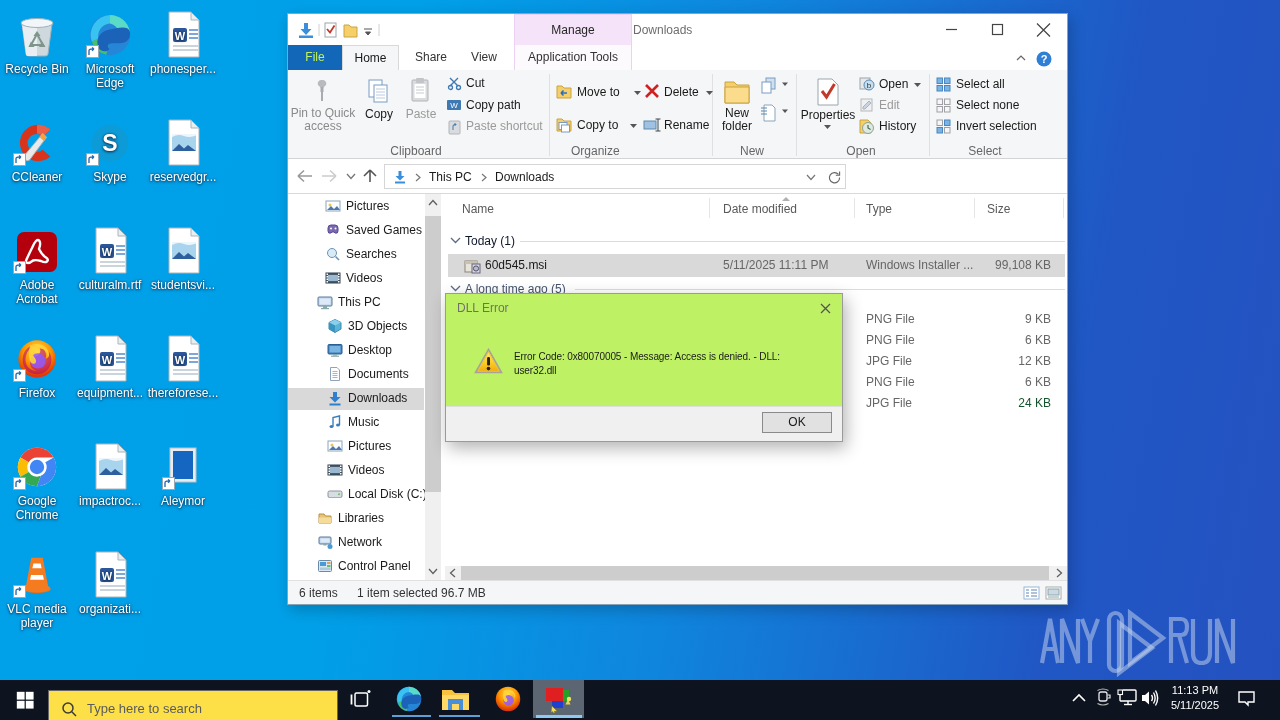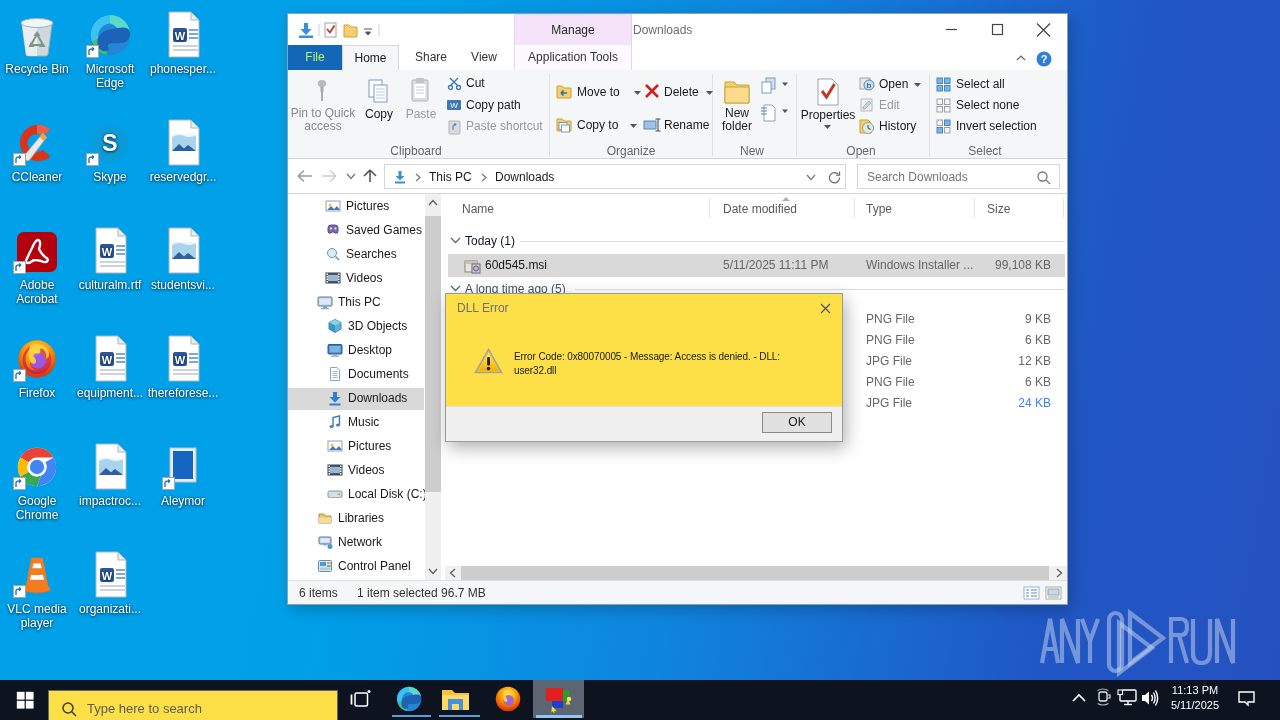--- a/index.html
+++ b/index.html
@@ -343,21 +343,21 @@
  <svg class="abs" style="left:417px;top:19px" width="10" height="8">
         <path d="M1 2 L4.5 6 L8 2 Z" fill="#555"></path>
       </svg>
  <svg class="abs" style="left:355px;top:48px" width="18" height="14" viewBox="0 0 18 14">
         <rect x="1" y="3" width="12" height="8" fill="#9fc2e2" stroke="#5f87ae"></rect>
         <line x1="15" y1="1" x2="15" y2="13" stroke="#444"></line>
         <line x1="12.5" y1="1" x2="17.5" y2="1" stroke="#444"></line>
         <line x1="12.5" y1="13" x2="17.5" y2="13" stroke="#444"></line>
       </svg>
  <div class="abs" style="left:376px;top:48px;color:#1a1a1a">Rename</div>
- <div class="abs" style="left:283px;top:74px;width:120px;text-align:center;color:#666">Organize</div>
+ <div class="abs" style="left:283px;top:74px;width:120px;text-align:left;color:#666">Organize</div>
 
  <svg class="abs" style="left:434px;top:8px" width="30" height="28" viewBox="0 0 30 28">
         <path d="M3 4 L12 4 L15 7 L27 7 L27 25 L3 25Z" fill="#f6ce6a" stroke="#c8a43e"></path>
         <path d="M3 9 L27 9 L27 25 L3 25Z" fill="#fadc8c" stroke="#c8a43e"></path>
       </svg>
  <div class="abs" style="left:419px;top:37px;width:60px;text-align:center;color:#1a1a1a;line-height:13px">New<br>folder</div>
  <svg class="abs" style="left:471px;top:6px" width="20" height="20" viewBox="0 0 20 20">
         <rect x="7" y="2" width="9" height="11" fill="#cfe0ef" stroke="#7a9cc4"></rect>
         <rect x="3" y="6" width="9" height="11" fill="#fff" stroke="#7a9cc4"></rect>
       </svg>
@@ -452,27 +452,20 @@
   <svg class="abs" style="left:95px;top:8px" width="8" height="10">
           <path d="M2 1 L6 4.5 L2 8" stroke="#777" fill="none" stroke-width="1.2"></path>
         </svg>
   <div class="abs" style="left:110px;top:5px;color:#1a1a1a">Downloads</div>
   <svg class="abs" style="left:420px;top:9px" width="12" height="8">
           <path d="M2 1 L6 5.5 L10 1" stroke="#777" fill="none" stroke-width="1.2"></path>
         </svg>
   <svg class="abs" style="left:441px;top:4px" width="17" height="17" viewBox="0 0 18 18">
           <path d="M13.2 5.8 A5.4 5.4 0 1 0 14.4 9" fill="none" stroke="#666" stroke-width="1.2"></path>
           <path d="M14.4 2.6 L14.4 6.6 L10.4 6.6" fill="none" stroke="#666" stroke-width="1.2"></path>
-        </svg>
- </div>
- <div class="abs" style="left:569px;top:5px;width:203px;height:25px;border:1px solid #d6d6d6;background:#fff">
-  <div class="abs" style="left:9px;top:5px;color:#777">Search Downloads</div>
-  <svg class="abs" style="left:178px;top:5px" width="16" height="16" viewBox="0 0 16 16">
-          <circle cx="6.5" cy="6.5" r="4.5" fill="none" stroke="#777" stroke-width="1.3"></circle>
-          <line x1="10" y1="10" x2="14" y2="14" stroke="#777" stroke-width="1.3"></line>
         </svg>
  </div>
 </div>
 
 <div class="abs" style="left:0;top:180px;width:156px;height:386px;background:#fff"></div>
 <div class="abs" style="left:0;top:374px;width:136px;height:22px;background:#d9d9d9"></div>
 <div id="nav" class="abs" style="left:0;top:180px;width:156px;height:386px">
 <svg class="abs" style="left:37px;top:4px" width="16" height="16" viewBox="0 0 16 16">
         <rect x="1" y="3" width="14" height="10" fill="#fff" stroke="#8aa5bd"></rect>
         <circle cx="5" cy="7" r="1.5" fill="#e8c84a"></circle>
@@ -639,21 +632,21 @@
  <div class="abs" style="left:131px;top:95px;width:490px;height:1px;background:#dcdcdc"></div>
  <div class="abs" style="left:422px;top:118px;color:#666">PNG File</div>
       <div class="abs" style="left:520px;top:118px;width:87px;text-align:right;color:#666">9 KB</div>
  <div class="abs" style="left:422px;top:139px;color:#666">PNG File</div>
       <div class="abs" style="left:520px;top:139px;width:87px;text-align:right;color:#666">6 KB</div>
  <div class="abs" style="left:422px;top:160px;color:#666">JPG File</div>
       <div class="abs" style="left:520px;top:160px;width:87px;text-align:right;color:#666">12 KB</div>
  <div class="abs" style="left:422px;top:181px;color:#666">PNG File</div>
       <div class="abs" style="left:520px;top:181px;width:87px;text-align:right;color:#666">6 KB</div>
  <div class="abs" style="left:422px;top:202px;color:#666">JPG File</div>
-      <div class="abs" style="left:520px;top:202px;width:87px;text-align:right;color:#3b82f6">24 KB</div>
+      <div class="abs" style="left:520px;top:202px;width:87px;text-align:right;color:#14532d">24 KB</div>
 </div>
 
 <div class="abs" style="left:157px;top:552px;width:622px;height:14px;background:#f0f0f0">
  <svg class="abs" style="left:3px;top:2px" width="10" height="10">
         <path d="M7 1 L2.5 5 L7 9" stroke="#606060" fill="none" stroke-width="1.3"></path>
       </svg>
  <div class="abs" style="left:16px;top:0;width:588px;height:14px;background:#cdcdcd"></div>
  <svg class="abs" style="left:609px;top:2px" width="10" height="10">
         <path d="M3 1 L7.5 5 L3 9" stroke="#606060" fill="none" stroke-width="1.3"></path>
       </svg>
@@ -673,21 +666,21 @@
           <line x1="8" y1="11" x2="14" y2="11"></line>
         </g>
         <rect x="23" y="2" width="15" height="12" fill="#fff" stroke="#aaa"></rect>
         <rect x="25" y="4" width="11" height="6" fill="#cdd8e4" stroke="#8aa"></rect>
         <line x1="25" y1="12" x2="36" y2="12" stroke="#8aa"></line>
       </svg>
 </div>
 
 </div>
 
-<div class="abs" style="left:445px;top:293px;width:398px;height:149px;background:#fde047;border:1px solid #9a9a9a;box-shadow:3px 6px 16px rgba(0,0,0,.3);font-size:12px">
+<div class="abs" style="left:445px;top:293px;width:398px;height:149px;background:#bef264;border:1px solid #9a9a9a;box-shadow:3px 6px 16px rgba(0,0,0,.3);font-size:12px">
  <div class="abs" style="left:11px;top:7px;color:#707070">DLL Error</div>
  <svg class="abs" style="left:373px;top:8px" width="13" height="13">
       <path d="M2 2 L11 11 M11 2 L2 11" stroke="#555" stroke-width="1.3"></path>
     </svg>
  <svg class="abs" style="left:28px;top:54px" width="29" height="28" viewBox="0 0 29 28">
       <defs>
         <linearGradient id="warn" x1="0" y1="0" x2="0" y2="1">
           <stop offset="0" stop-color="#fff0a0"></stop>
           <stop offset=".45" stop-color="#ffd62e"></stop>
           <stop offset="1" stop-color="#f0a70a"></stop>

